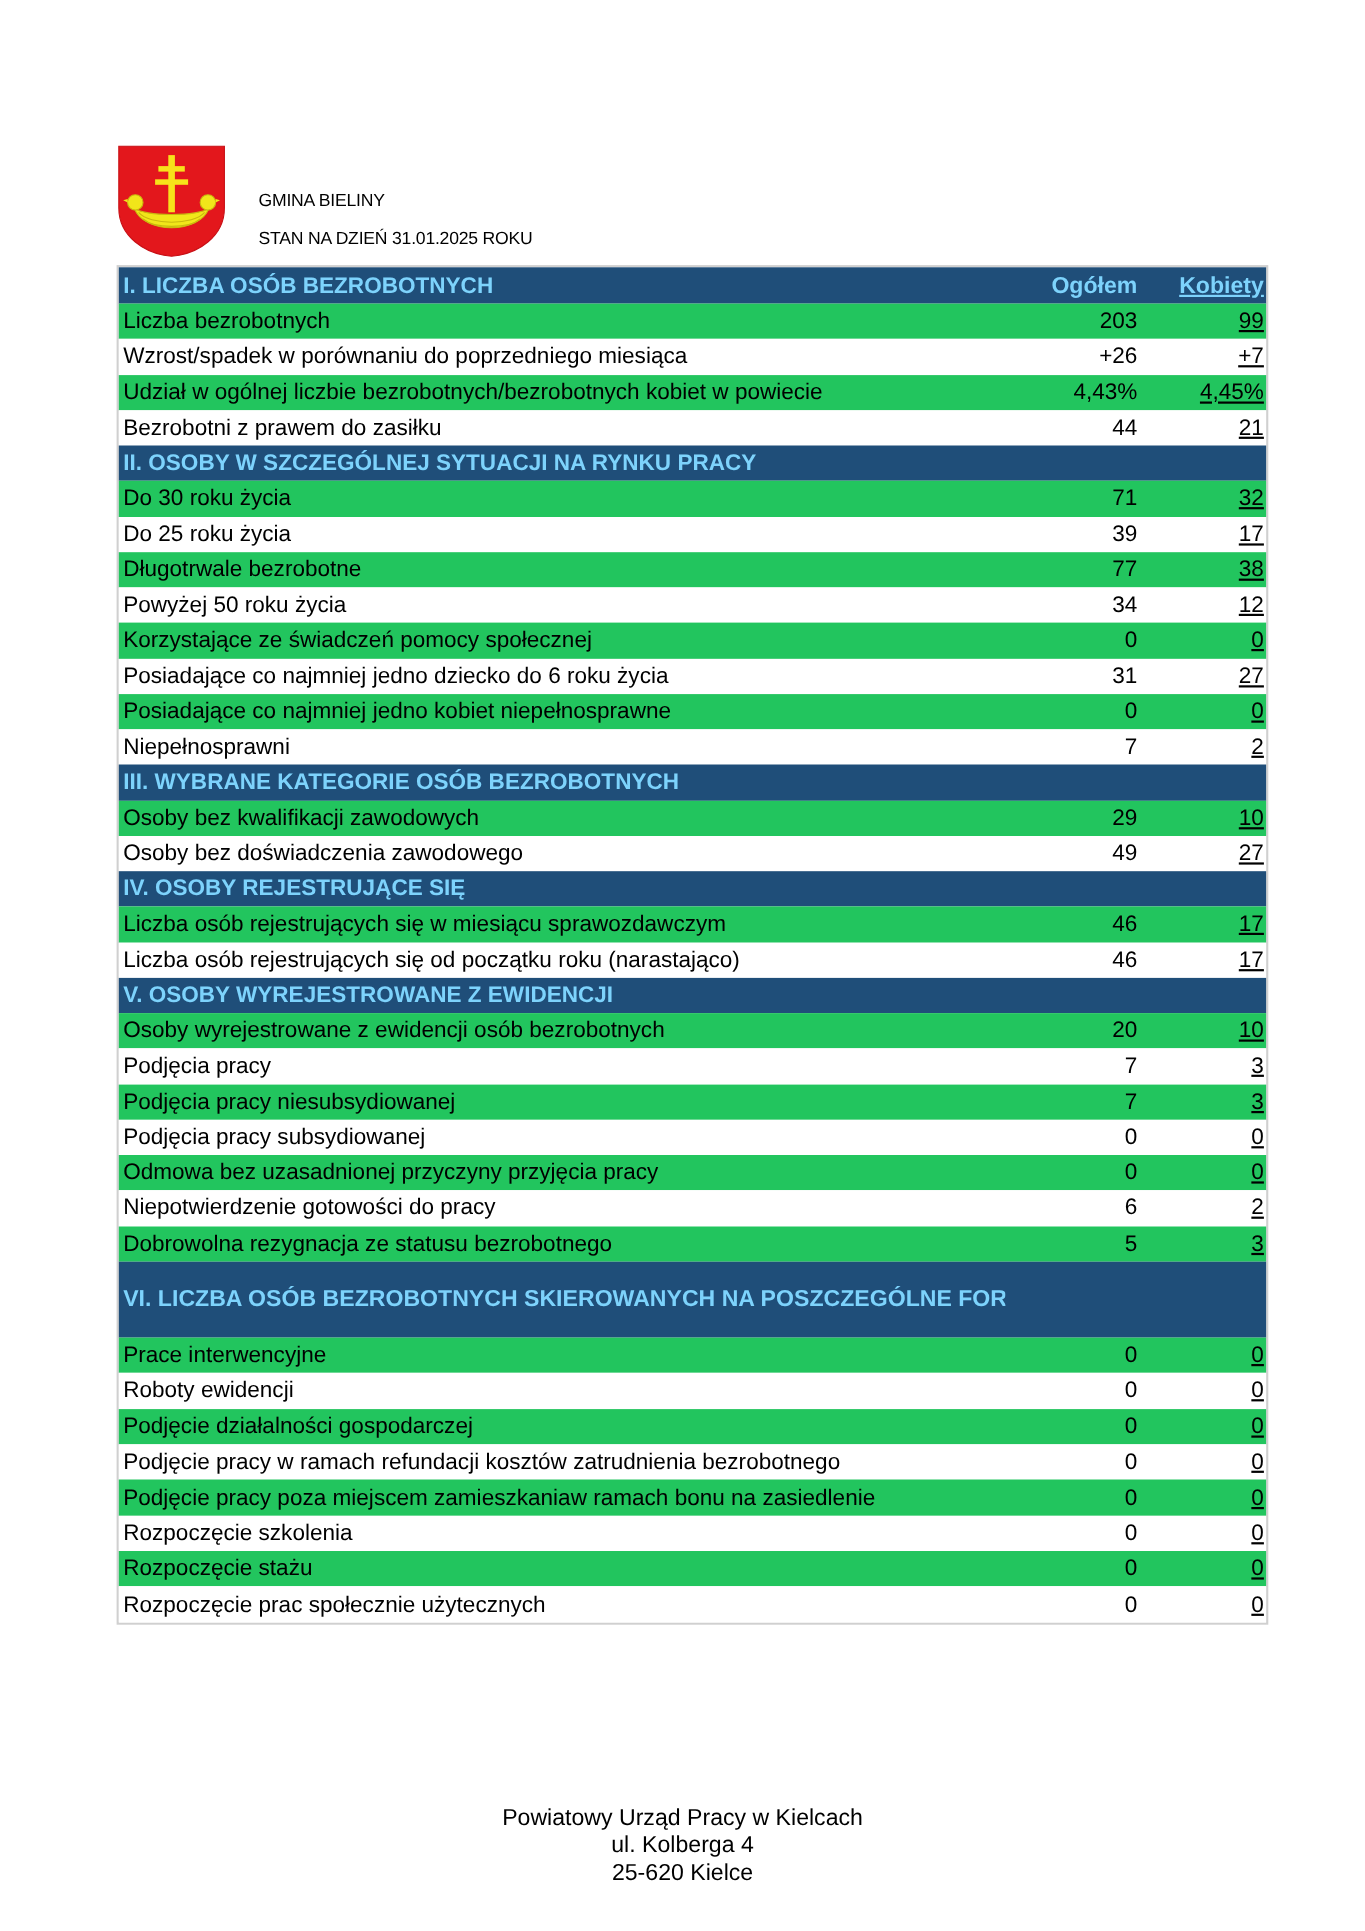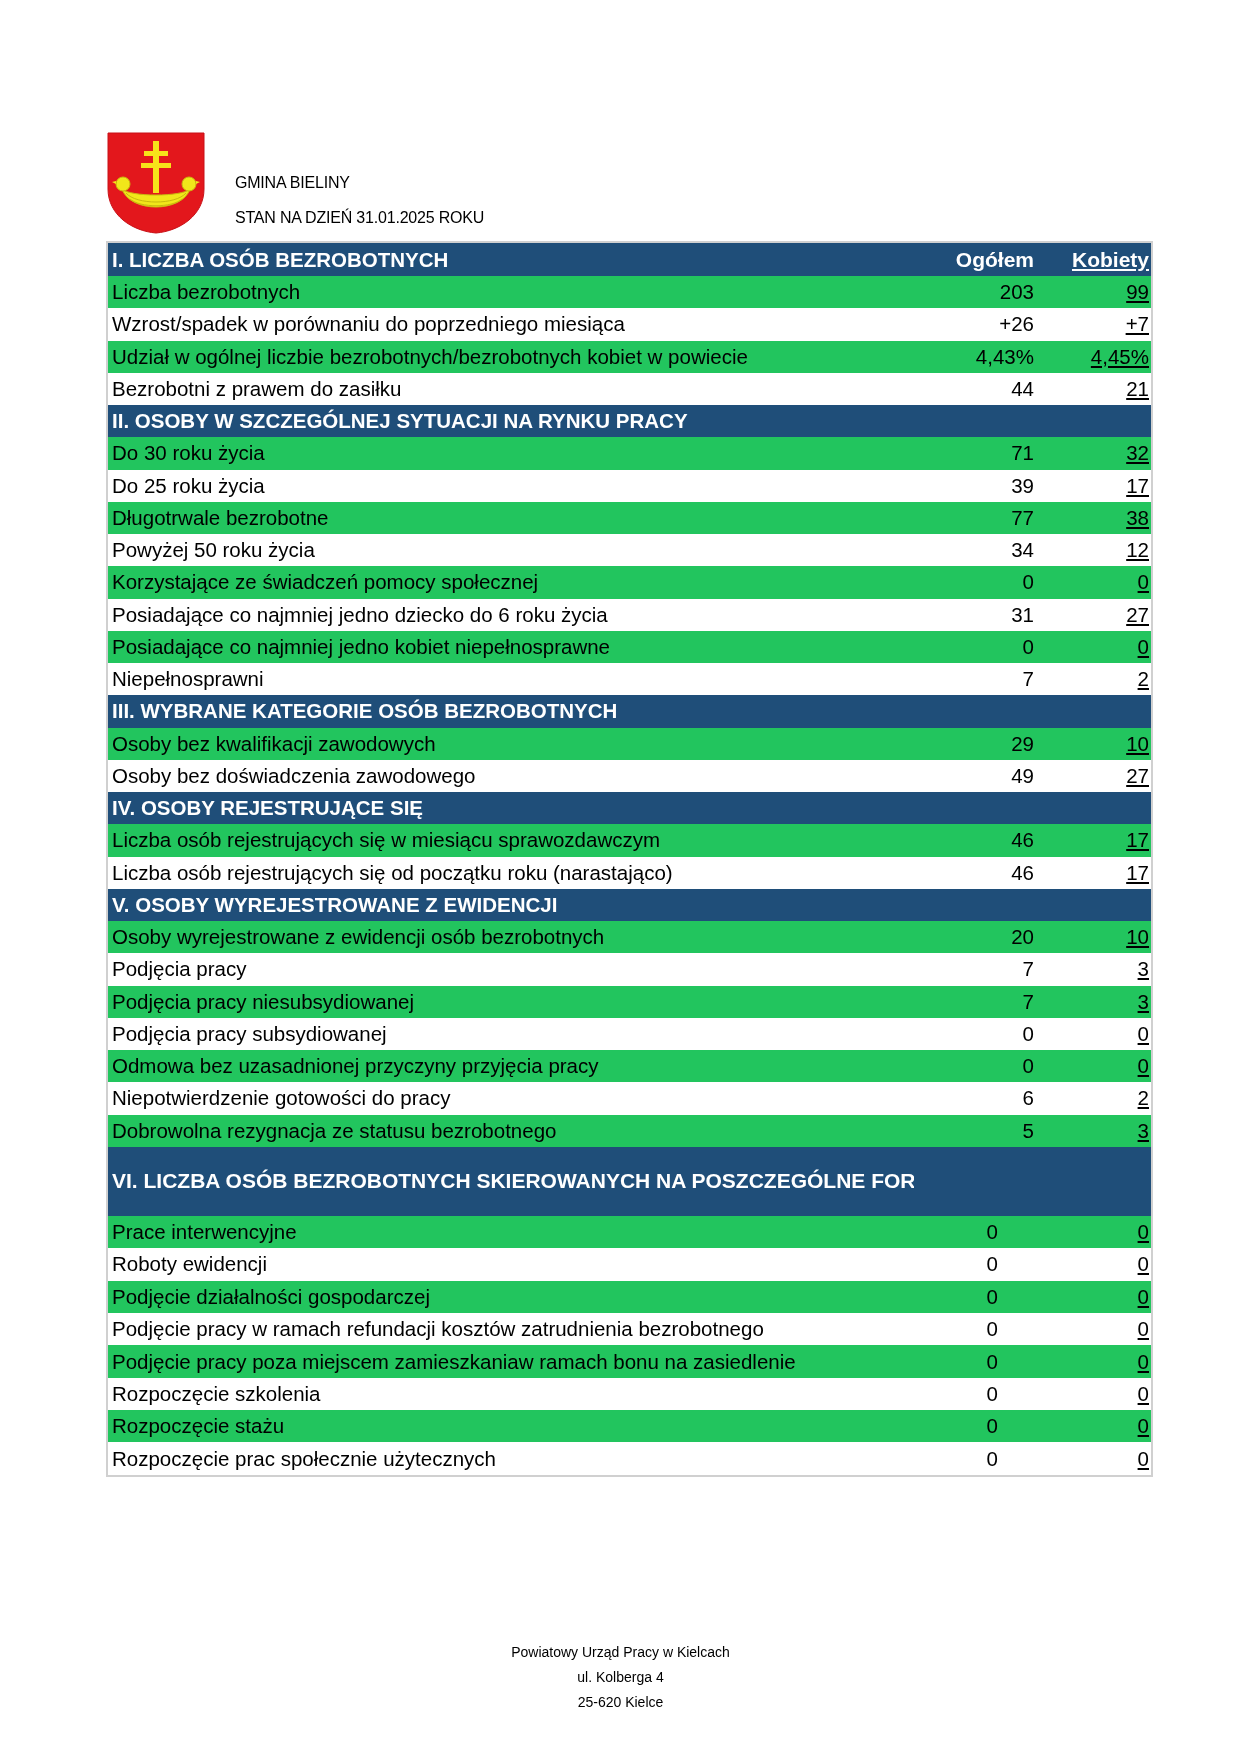--- a/index.html
+++ b/index.html
@@ -5,29 +5,29 @@
   html, body { margin: 0; padding: 0; background: #ffffff; }
   body { width: 1241px; height: 1755px; position: relative; font-family: "Liberation Sans", "DejaVu Sans", sans-serif; color: #000; overflow: hidden; }
   .crest { position: absolute; left: 106px; top: 131px; width: 100px; height: 103px; }
   .title { position: absolute; left: 235px; font-weight: normal; font-size: 16px; letter-spacing: -0.2px; white-space: nowrap; }
   .title.t1 { top: 174px; }
   .title.t2 { top: 209px; }
   .tbl { position: absolute; left: 106px; top: 241px; width: 1047px; border: 2px solid #d0d0d0; box-sizing: border-box; }
   .row { display: flex; align-items: center; height: 32.25px; box-sizing: border-box; font-size: 20.5px; white-space: nowrap; }
   .row.grey { background: #22c55e; }
   .row.white { background: #ffffff; justify-content: space-between; }
-  .row.hdr { background: #1f4e79; color: #ffffff; font-weight: bold; height: 32.25px; }
+  .row.hdr { background: #1f4e79; color: #7dd3fc; font-weight: bold; height: 32.25px; }
   .row.hdr.first { height: 33px; }
   .row.hdr.tall { height: 69px; font-size: 21px; }
-  .row.vi { height: 32.4px; gap: 36px; }
+  .row.vi { height: 32.4px; }
   .lbl { flex: 1; padding-left: 4px; overflow: hidden; }
   .c1 { width: 120px; text-align: right; padding-right: 0; }
   .c2 { width: 117px; text-align: right; padding-right: 2px; box-sizing: border-box; text-decoration: underline; }
   .hdr .c1, .hdr .c2 { font-size: 21px; }
-  .footer { position: absolute; left: 0; width: 1241px; top: 1640px; text-align: center; font-size: 14px; line-height: 25px; }
+  .footer { position: absolute; left: 0; width: 1241px; top: 1640px; text-align: center; font-size: 21px; line-height: 25px; }
 </style>
 </head>
 <body>
 
 <div class="crest">
   <svg width="100" height="103" viewBox="0 0 100 103">
     <path d="M2 2 H98 V58 C98 84 74 100 50 102 C26 100 2 84 2 58 Z" fill="#e3171c" stroke="#c81016" stroke-width="1"></path>
     <rect x="47" y="10" width="6" height="52" fill="#f7e21a"></rect>
     <rect x="38" y="20" width="24" height="5" fill="#f7e21a"></rect>
     <rect x="35" y="32" width="30" height="5" fill="#f7e21a"></rect>

